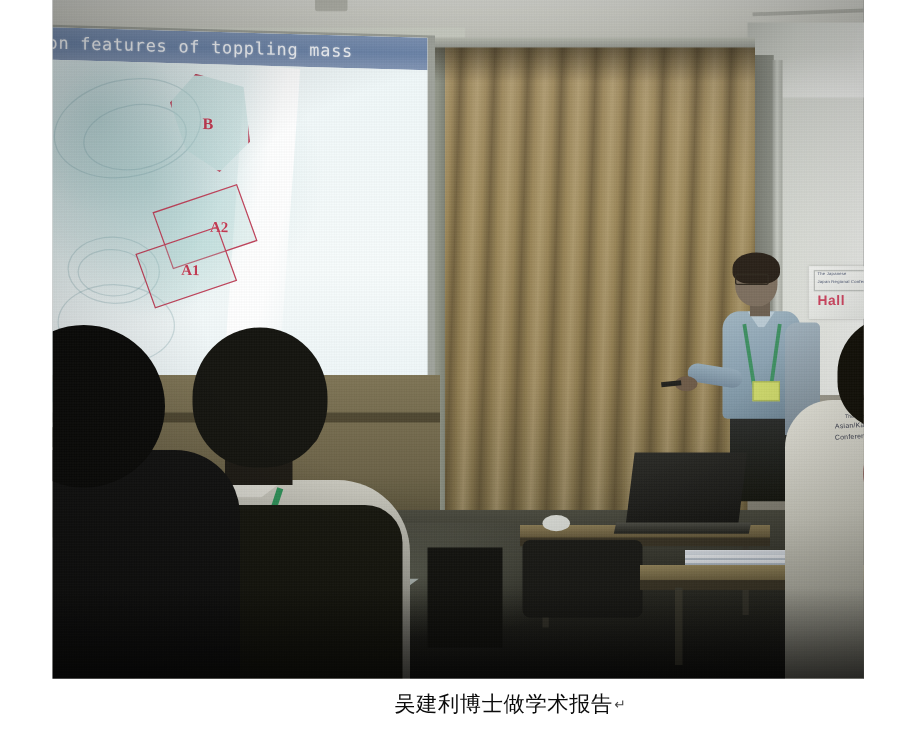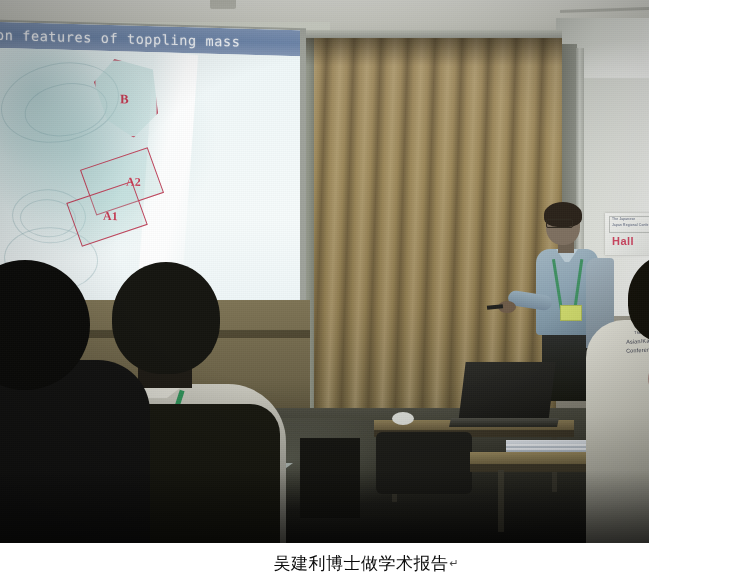--- a/index.html
+++ b/index.html
@@ -10,20 +10,21 @@
   body {
     font-family: "Liberation Sans", sans-serif;
   }
 
   #page {
     position: relative;
     width: 649px;
     height: 584px;
     overflow: hidden;
     background: #ffffff;
+    margin-left: 42px;
   }
 
   
   #photo {
     position: absolute;
     left: 0; top: 0;
     width: 732px;
     height: 543px;
     overflow: hidden;
     background: #0a0a08;

